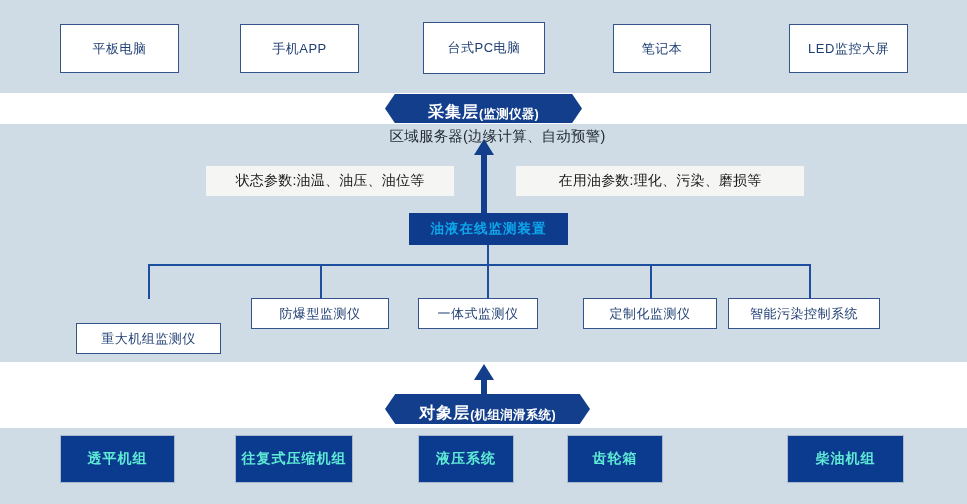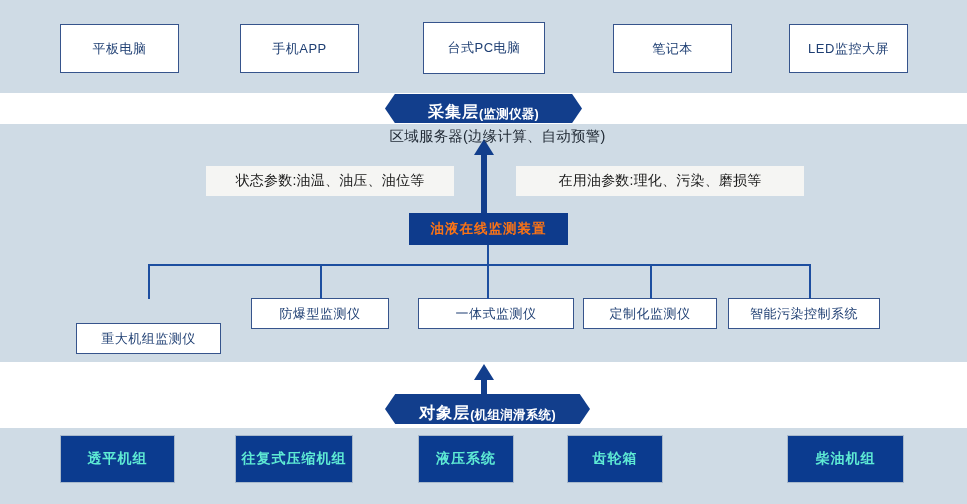--- a/index.html
+++ b/index.html
@@ -55,21 +55,21 @@
     letter-spacing:1px;
     white-space:nowrap;
   }
 
   
   #device-box{
     position:absolute;
     box-sizing:border-box;
     background:#0e3b8c;
     border:1px solid #0e3b8c;
-    color:#f97316;
+    color:#0ea5e9;
     display:flex;
     align-items:center;
     justify-content:center;
     font-size:13.5px;
     font-weight:bold;
     letter-spacing:1px;
     white-space:nowrap;
     left:409px; top:213px; width:159px; height:32px;
     z-index:6;
   }
@@ -157,21 +157,21 @@
 
 <div id="canvas">
 
   <div class="band" id="band-top"></div>
   <div class="band" id="band-mid"></div>
   <div class="band" id="band-bottom"></div>
 
   <div class="wbox" style="left:60px;top:24px;width:119px;height:49px;">平板电脑</div>
   <div class="wbox" style="left:240px;top:24px;width:119px;height:49px;">手机APP</div>
   <div class="wbox" style="left:423px;top:22px;width:122px;height:52px;">台式PC电脑</div>
-  <div class="wbox" style="left:613px;top:24px;width:119px;height:49px;">笔记本</div>
+  <div class="wbox" style="left:613px;top:24px;width:98px;height:49px;">笔记本</div>
   <div class="wbox" style="left:789px;top:24px;width:119px;height:49px;">LED监控大屏</div>
 
   <div class="banner" id="banner-collect">
     <span class="big">采集层</span>
     <span class="small">(监测仪器)</span>
   </div>
 
   <div id="server-label">区域服务器(边缘计算、自动预警)</div>
 
   <div class="arrow-up" id="arrow-to-server">
@@ -189,21 +189,21 @@
   <div class="hline" style="left:148px;top:264px;width:663px;"></div>
 
   <div class="vline" style="left:148px;top:264px;height:35px;"></div>
   <div class="vline" style="left:320px;top:264px;height:35px;"></div>
   <div class="vline" style="left:487px;top:264px;height:35px;"></div>
   <div class="vline" style="left:650px;top:264px;height:35px;"></div>
   <div class="vline" style="left:809px;top:264px;height:35px;"></div>
 
   <div class="wbox" style="left:76px;top:287px;width:145px;height:31px;margin-top:36px;">重大机组监测仪</div>
   <div class="wbox" style="left:251px;top:298px;width:138px;height:31px;">防爆型监测仪</div>
-  <div class="wbox" style="left:418px;top:298px;width:156px;height:31px;">一体式监测仪</div>
+  <div class="wbox" style="left:418px;top:298px;width:120px;height:31px;">一体式监测仪</div>
   <div class="wbox" style="left:583px;top:298px;width:134px;height:31px;">定制化监测仪</div>
   <div class="wbox" style="left:728px;top:298px;width:152px;height:31px;">智能污染控制系统</div>
 
   <div class="arrow-up" id="arrow-to-object">
     <div class="head"></div>
     <div class="shaft"></div>
   </div>
 
   <div class="banner" id="banner-object">
     <span class="big">对象层</span>

